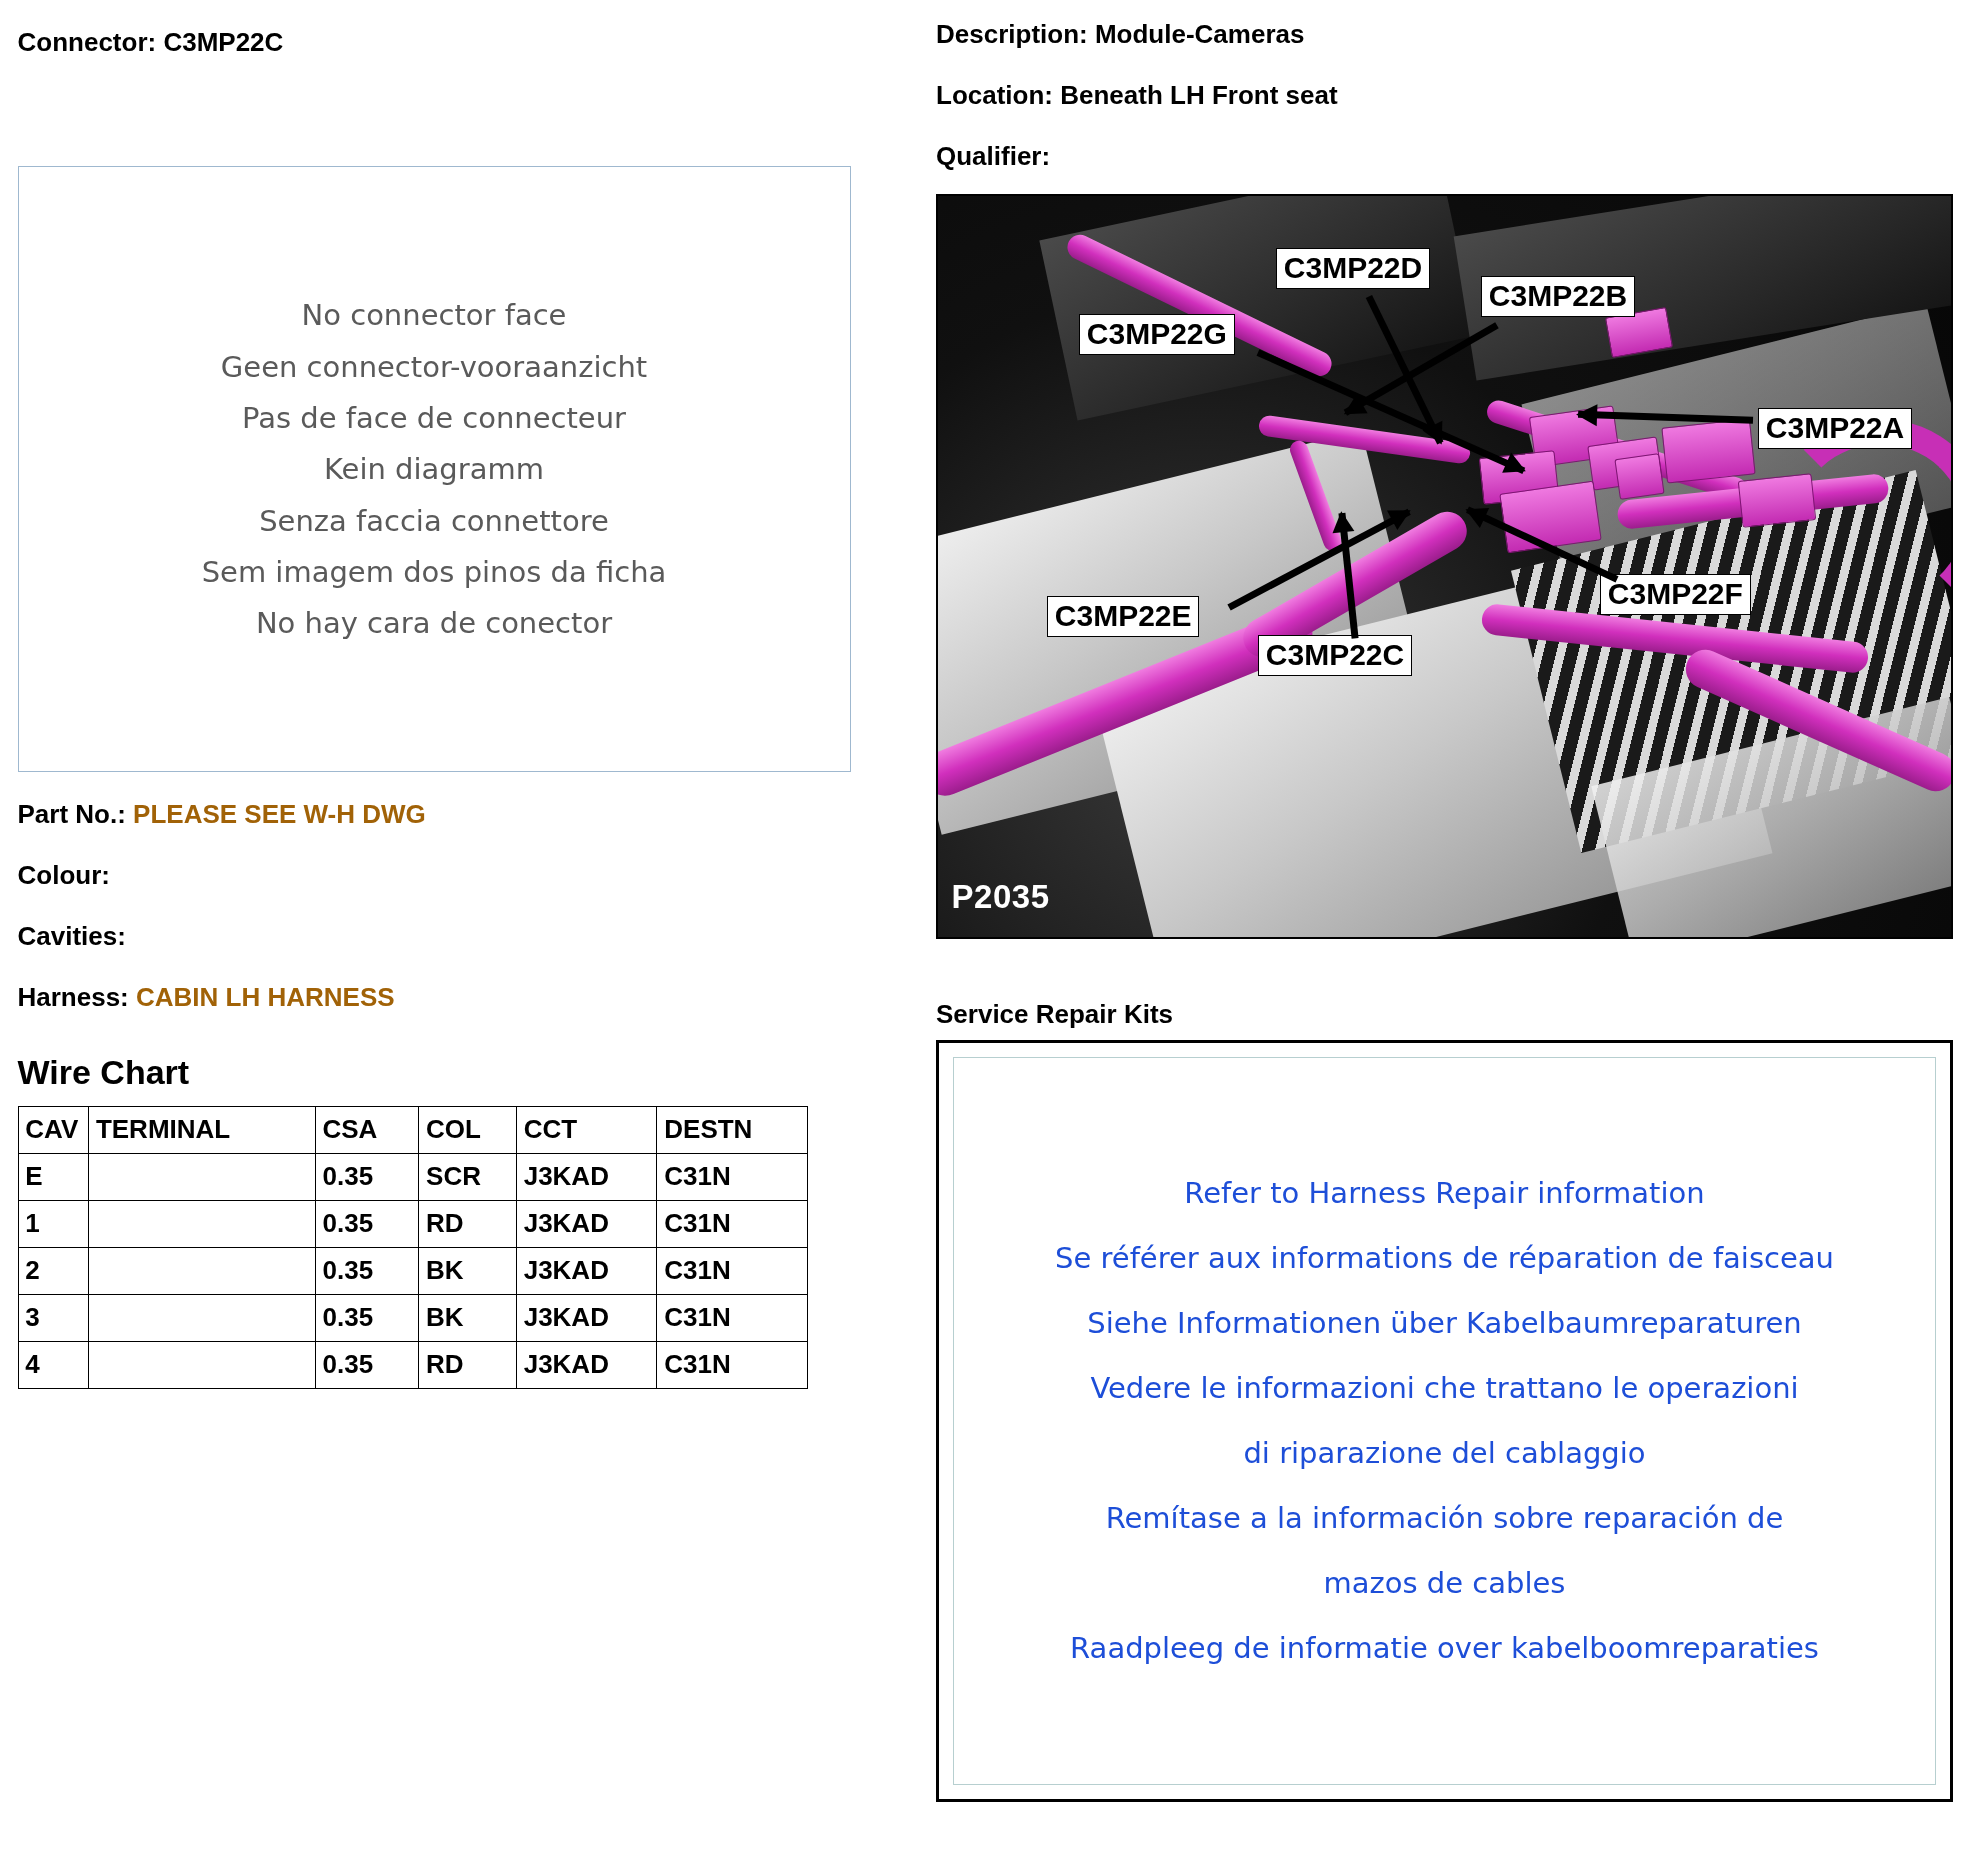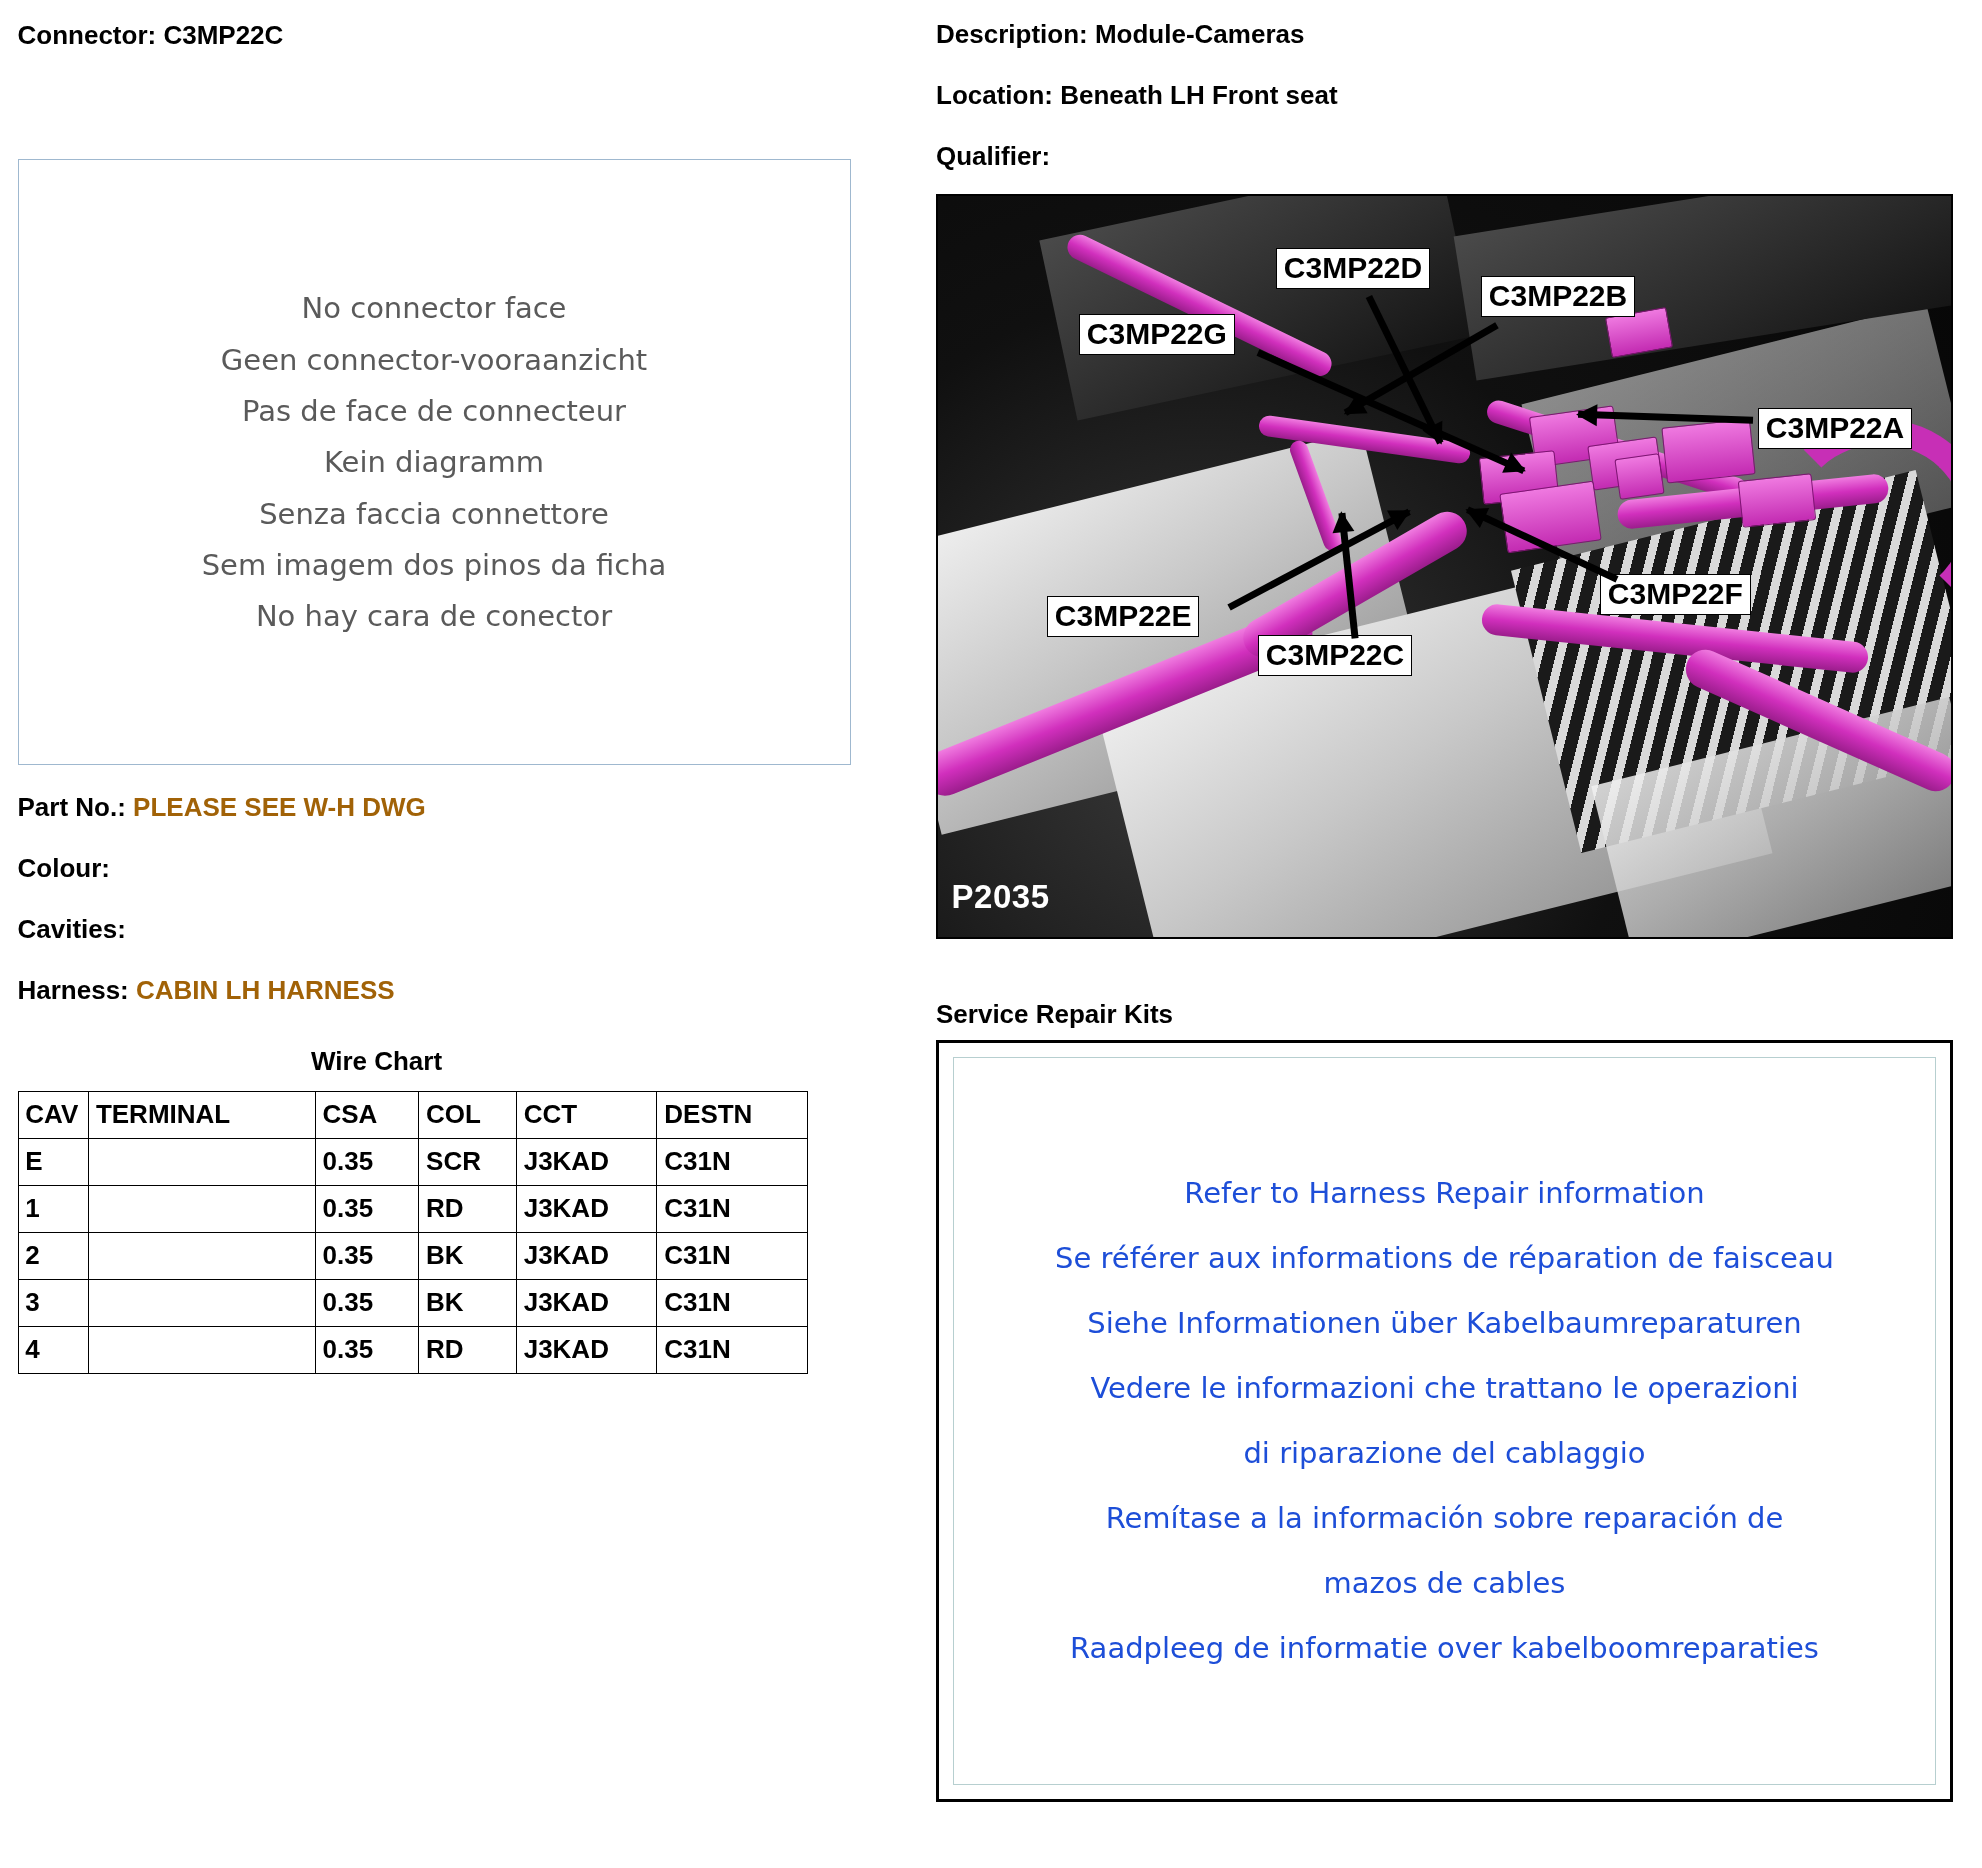--- a/index.html
+++ b/index.html
@@ -18,21 +18,21 @@
 
   
   .page {
     position: relative;
     width: 1982px;
     height: 1869px;
   }
   .col-left {
     position: absolute;
     left: 17.5px;
-    top: 1px;
+    top: 8px;
     width: 912px;
   }
   .col-right {
     position: absolute;
     left: 936px;
     top: 0;
     width: 1029px;
   }
 
   
@@ -62,23 +62,23 @@
   .no-face-line {
     font-size: 29px;
     color: #5a5a5a;
     text-align: center;
     padding: 8.7px 0;
     font-family: "DejaVu Sans", sans-serif;
   }
 
   
   .wire-chart-title {
-    font-size: 26px;
-    font-weight: bold;
-    text-align: center;
+    font-size: 34px;
+    font-weight: bold;
+    text-align: left;
     width: 718px;
     margin: 0;
   }
   table.wire-chart {
     border-collapse: collapse;
     margin-top: 13.6px;
     table-layout: fixed;
     padding-left: 13px;
   }
   table.wire-chart th,

